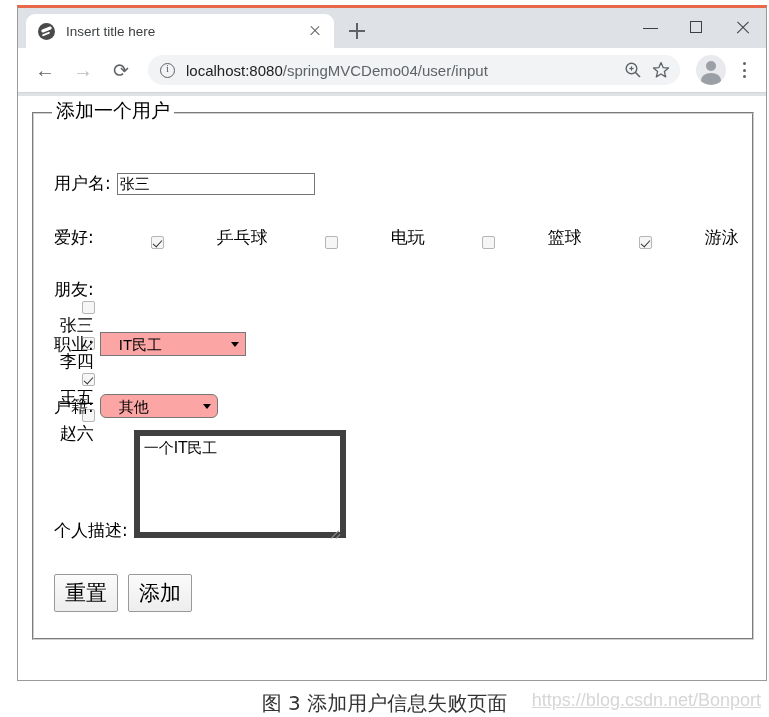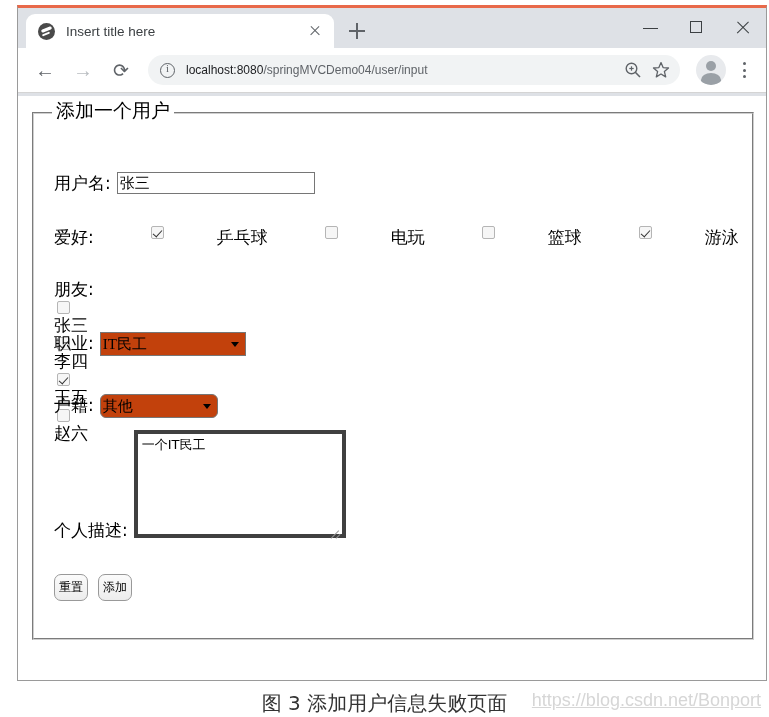--- a/index.html
+++ b/index.html
@@ -213,21 +213,21 @@
     content: "i";
     position: absolute;
     left: 0; right: 0;
     top: -2px;
     text-align: center;
     font-size: 11px;
     font-family: "Liberation Serif", serif;
     color: #5f6368;
   }
   .url {
-    font-size: 12px;
+    font-size: 15px;
     color: #5f6368;
     white-space: nowrap;
     overflow: hidden;
     flex: 1 1 auto;
   }
   .url b { color: #202124; font-weight: normal; }
   .omni-ico {
     width: 26px; height: 26px;
     position: relative;
     flex: 0 0 auto;
@@ -305,21 +305,21 @@
     padding: 0 4px;
     font-size: 19px;
     color: #000000;
     line-height: 1;
     font-family: Liberation Sans, sans-serif;
   }
   .frow {
     position: absolute;
     left: 20px;
     display: flex;
-    align-items: flex-start;
+    align-items: flex-end;
     font-size: 17px;
     color: #000;
     font-family: "DejaVu Sans", sans-serif;
     white-space: nowrap;
   }
   .r-user   { top: 58px; }
   .r-hobby  { top: 112px; gap: 48px; }
   .r-friend { top: 164px; flex-direction: column; }
   .r-job    { top: 218px; }
   .r-home   { top: 280px; }
@@ -359,26 +359,26 @@
     left: 3px; top: 1px;
     width: 4px; height: 8px;
     border: solid #333;
     border-width: 0 1.7px 1.7px 0;
     transform: rotate(42deg);
   }
   .cbtxt { margin-right: 6px; }
 
   select.sel {
     font-size: 15px;
-    font-family: Liberation Serif, serif;
+    font-family: Liberation Sans, sans-serif;
     border: 1px solid #767676;
-    background: #c2410c;
+    background: #fca5a5;
     color: #000;
     height: 24px;
-    padding: 0 2px;
+    padding: 0 18px;
     box-sizing: border-box;
     outline: none;
     -webkit-appearance: none;
     appearance: none;
   }
   .selwrap {
     position: relative;
     display: inline-block;
   }
   .selwrap::after {
@@ -390,23 +390,23 @@
     border-right: 4.5px solid transparent;
     border-top: 5.5px solid #000;
     pointer-events: none;
   }
   .sel-job  { width: 146px; }
   .sel-home { width: 118px; padding-left: 16px; border-radius: 6px; }
 
   .ta {
     width: 212px;
     height: 108px;
-    border: 4px solid #404040;
-    background: #ffffff;
-    font-size: 13px;
+    border: 6px solid #404040;
+    background: #ffffff;
+    font-size: 15px;
     font-family: "DejaVu Sans", sans-serif;
     color: #000;
     padding: 3px 4px;
     box-sizing: border-box;
     resize: none;
     outline: none;
     line-height: 1.25;
   }
   .ta-wrap { position: relative; display: inline-block; }
   .ta-grip {
@@ -419,27 +419,27 @@
     content: "";
     position: absolute;
     background: #9a9a9a;
     height: 1px;
     transform-origin: left;
   }
   .ta-grip::before { width: 11px; left: -2px; top: 8px; transform: rotate(-45deg); }
   .ta-grip::after  { width: 6px;  left: 3px;  top: 8px; transform: rotate(-45deg); }
 
   .btn {
-    font-size: 12px;
+    font-size: 21px;
     font-family: "DejaVu Sans", sans-serif;
     color: #000;
     background: linear-gradient(#fbfbfb, #ededed);
     border: 1px solid #999;
-    border-radius: 7px;
-    padding: 4px 4px;
+    border-radius: 2px;
+    padding: 4px 10px;
     margin-right: 10px;
     cursor: pointer;
   }
 
   
   .caption {
     position: absolute;
     left: 0;
     right: 0;
     top: 690px;

